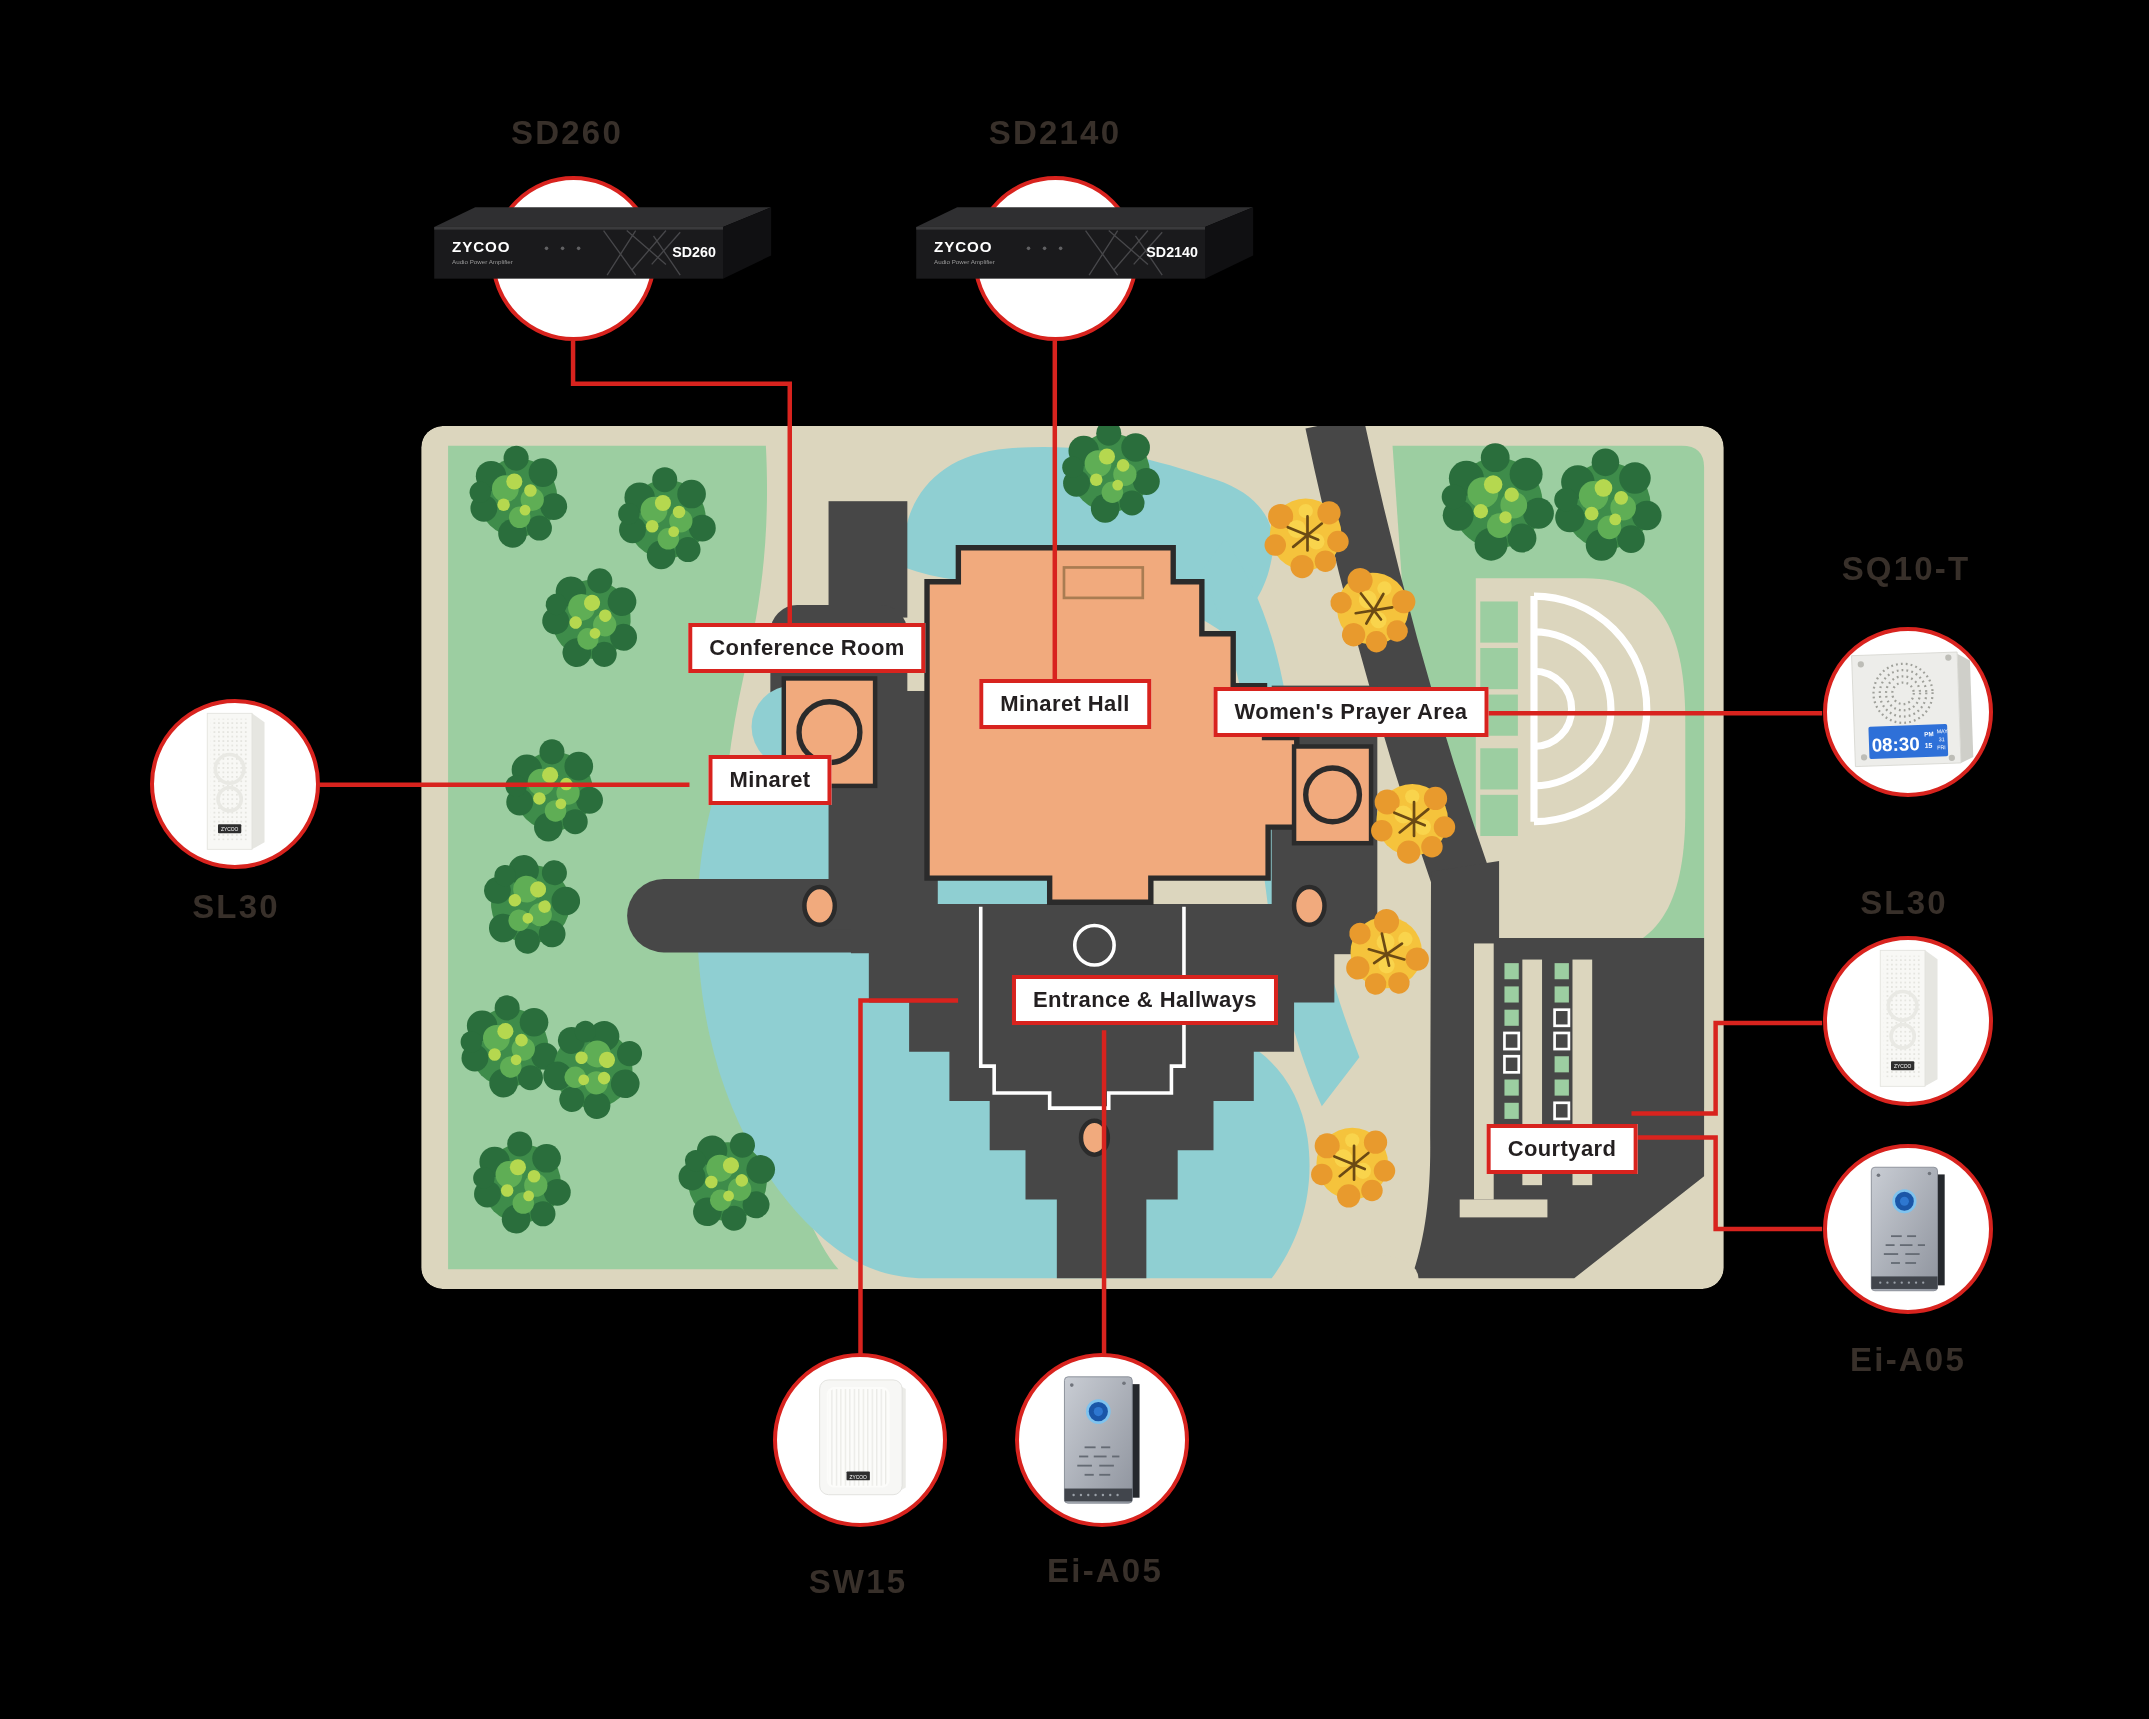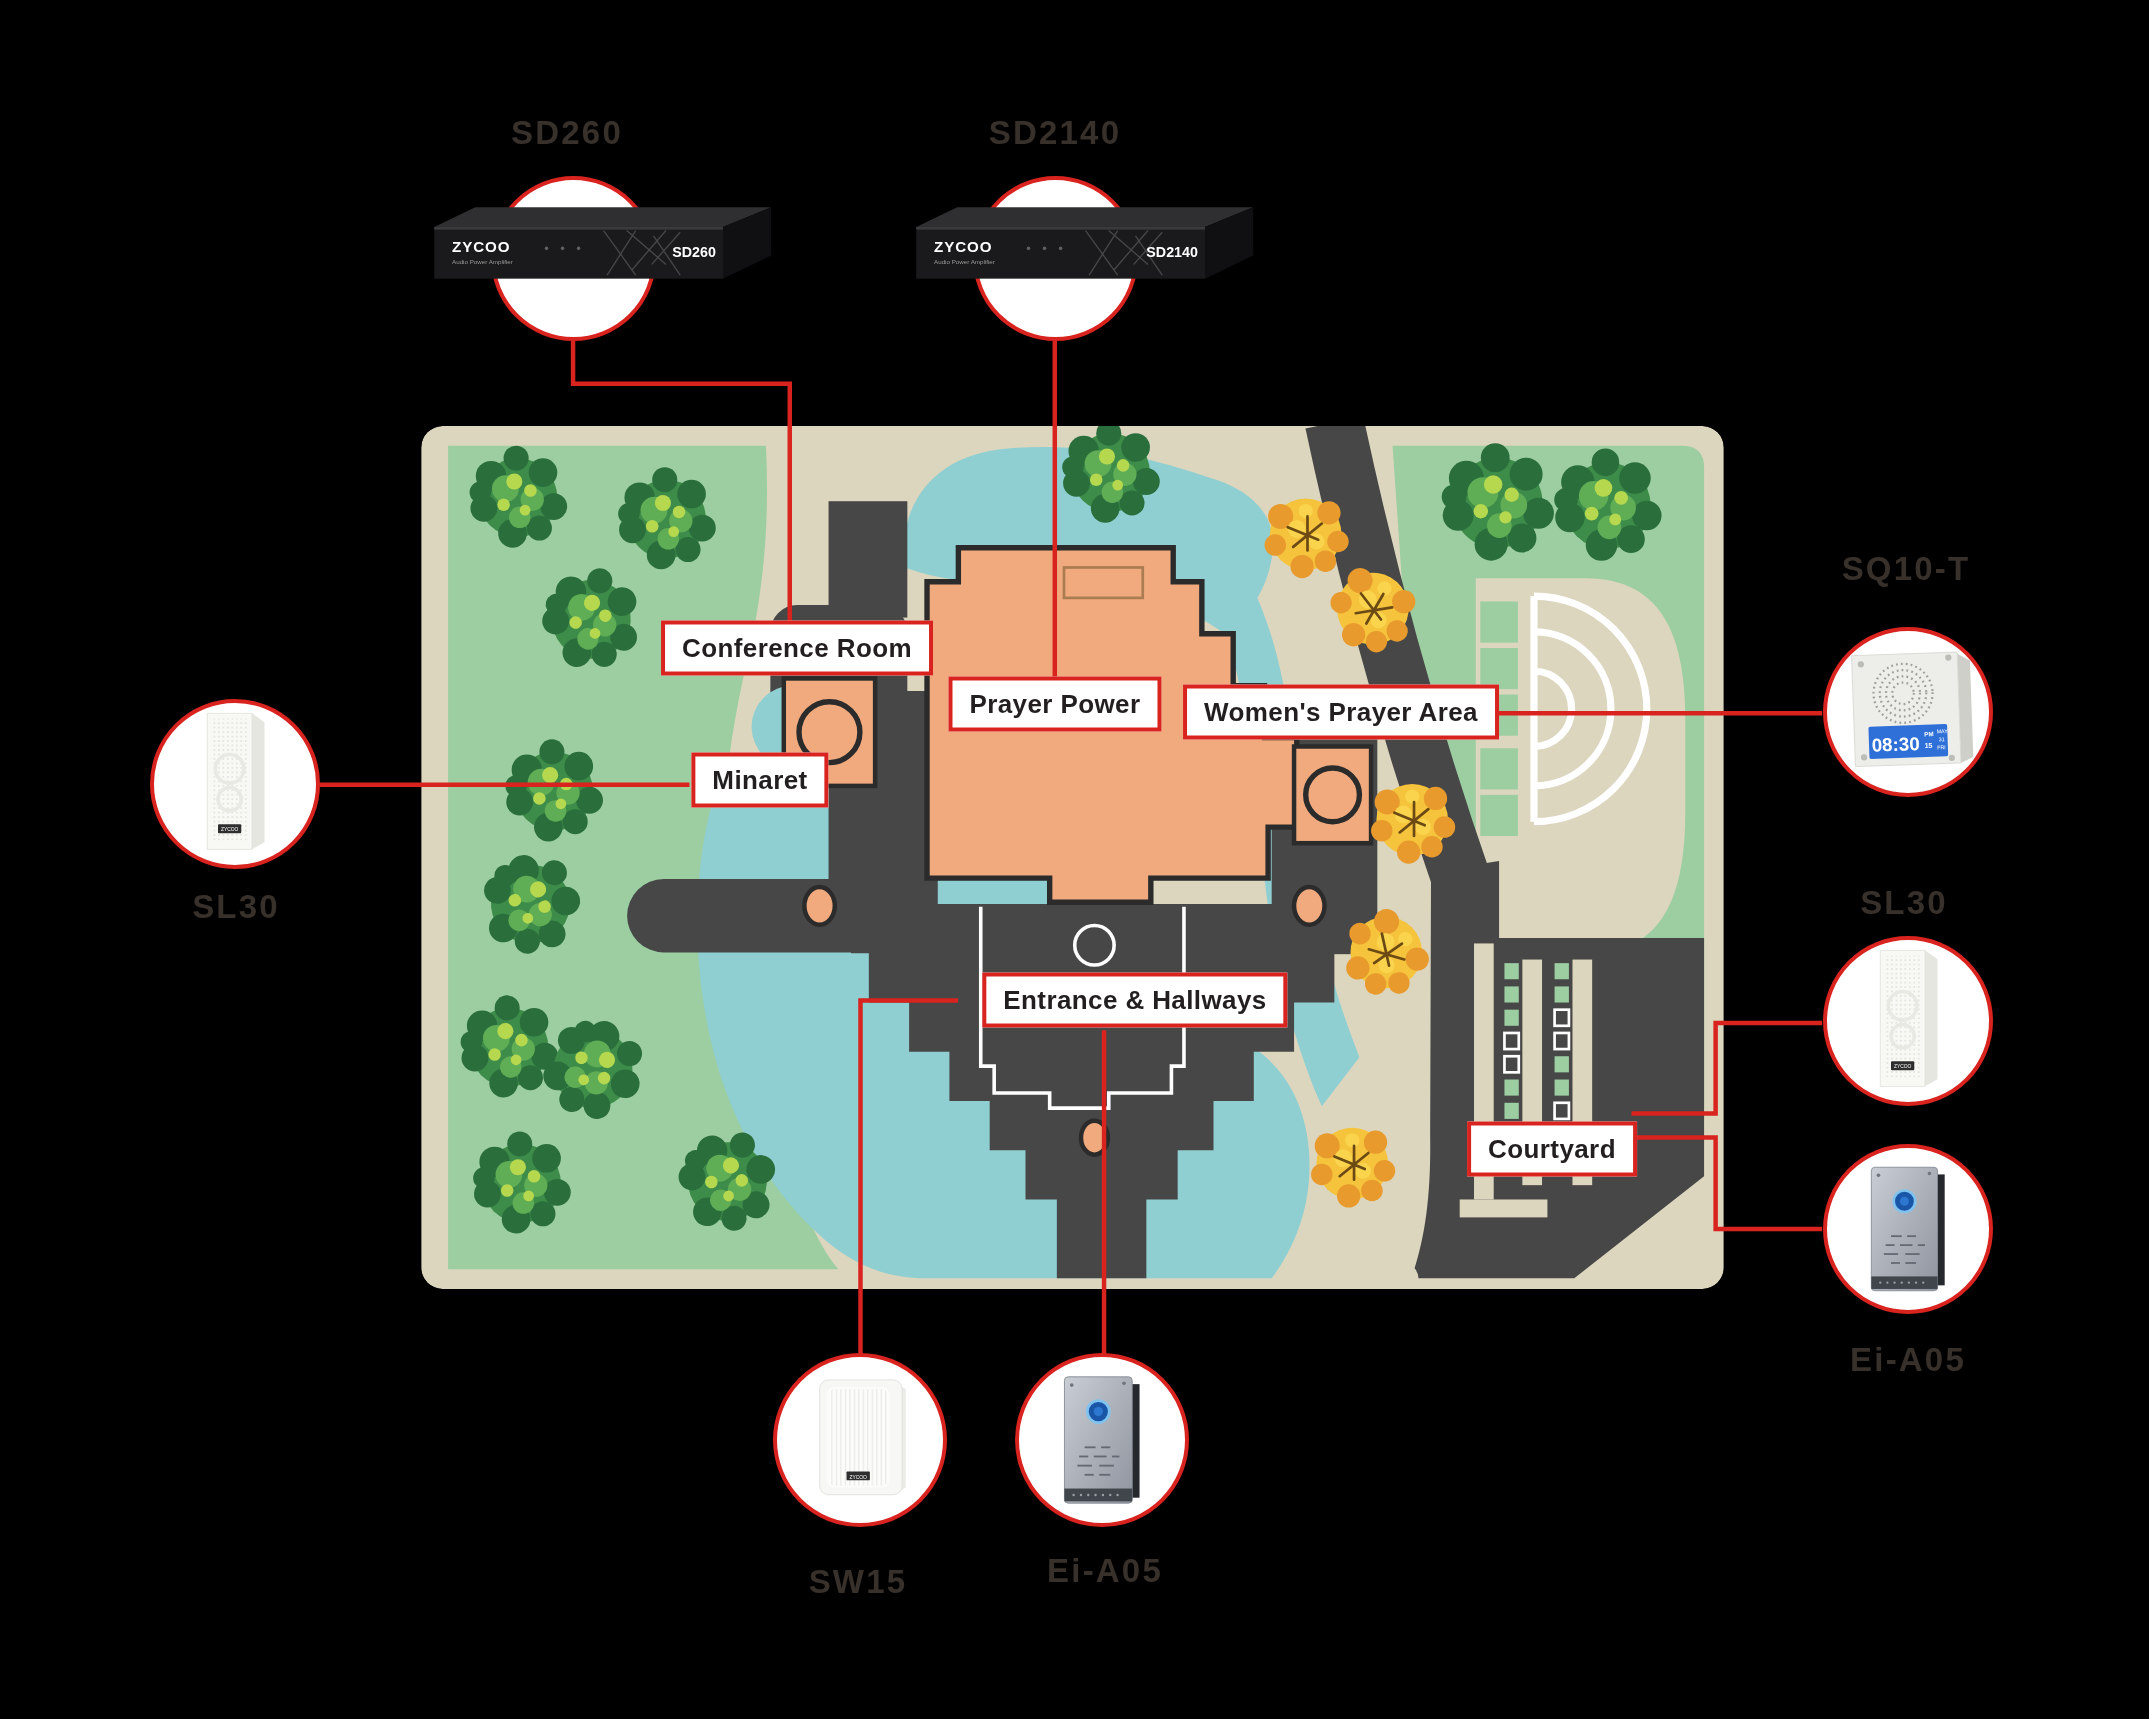--- a/index.html
+++ b/index.html
@@ -2,22 +2,22 @@
 <html style="font-size:14.3px"><head>
 <meta charset="utf-8">
 <style>
   html,body{margin:0;padding:0;background:#000;}
   body{width:2149px;height:1720px;position:relative;overflow:hidden;
        font-family:"Liberation Sans", sans-serif;}
   .canvas{position:absolute;inset:0;width:2149px;height:1720px;background:#000;}
   #map-svg{position:absolute;left:421px;top:426px;z-index:10;}
   #lines-svg{position:absolute;left:0;top:0;z-index:20;pointer-events:none;}
   .zone-label{position:absolute;transform:translate(-50%,-50%);background:#ffffff;
-      border:4.5px solid #D8231E;color:#231F20;font-size:26px;font-weight:600;
-      padding:8px 17px;white-space:nowrap;z-index:30;letter-spacing:0.4px;}
+      border:4.5px solid #D8231E;color:#231F20;font-size:22px;font-weight:600;
+      padding:8px 17px;white-space:nowrap;z-index:30;letter-spacing:0.4px;margin-left:10px;}
   .callout{position:absolute;background:#fff;border:4.5px solid #D8231E;border-radius:50%;
       box-sizing:border-box;z-index:40;}
   .device{position:absolute;z-index:50;}
   .product-label{position:absolute;transform:translate(-50%,-50%);color:#38302A;
       font-size:33px;font-weight:700;letter-spacing:2.2px;z-index:60;white-space:nowrap;}
 </style>
 </head>
 <body>
 
 <div class="canvas">
@@ -205,21 +205,21 @@
       <polyline points="357,876 770,876"></polyline>
       <polyline points="1660,796 2035,796"></polyline>
       <polyline points="1822,1243 1916,1243 1916,1142 2035,1142"></polyline>
       <polyline points="1822,1270 1916,1270 1916,1372 2035,1372"></polyline>
       <polyline points="1070,1117 961,1117 961,1513"></polyline>
       <polyline points="1233,1150 1233,1513"></polyline>
     </g>
   </svg>
 
   <div class="zone-label" style="left:797px;top:648px">Conference Room</div>
-  <div class="zone-label" style="left:1055px;top:704px">Prayer Power</div>
+  <div class="zone-label" style="left:1055px;top:704px">Minaret Hall</div>
   <div class="zone-label" style="left:1341px;top:712px">Women's Prayer Area</div>
   <div class="zone-label" style="left:760px;top:780px">Minaret</div>
   <div class="zone-label" style="left:1135px;top:1000px">Entrance &amp; Hallways</div>
   <div class="zone-label" style="left:1552px;top:1149px">Courtyard</div>
 
   <div class="callout" style="left:491px;top:176px;width:165px;height:165px"></div>
   <div class="callout" style="left:973px;top:176px;width:165px;height:165px"></div>
   <div class="callout" style="left:150px;top:699px;width:170px;height:170px"></div>
   <div class="callout" style="left:1823px;top:627px;width:170px;height:170px"></div>
   <div class="callout" style="left:1823px;top:936px;width:170px;height:170px"></div>

